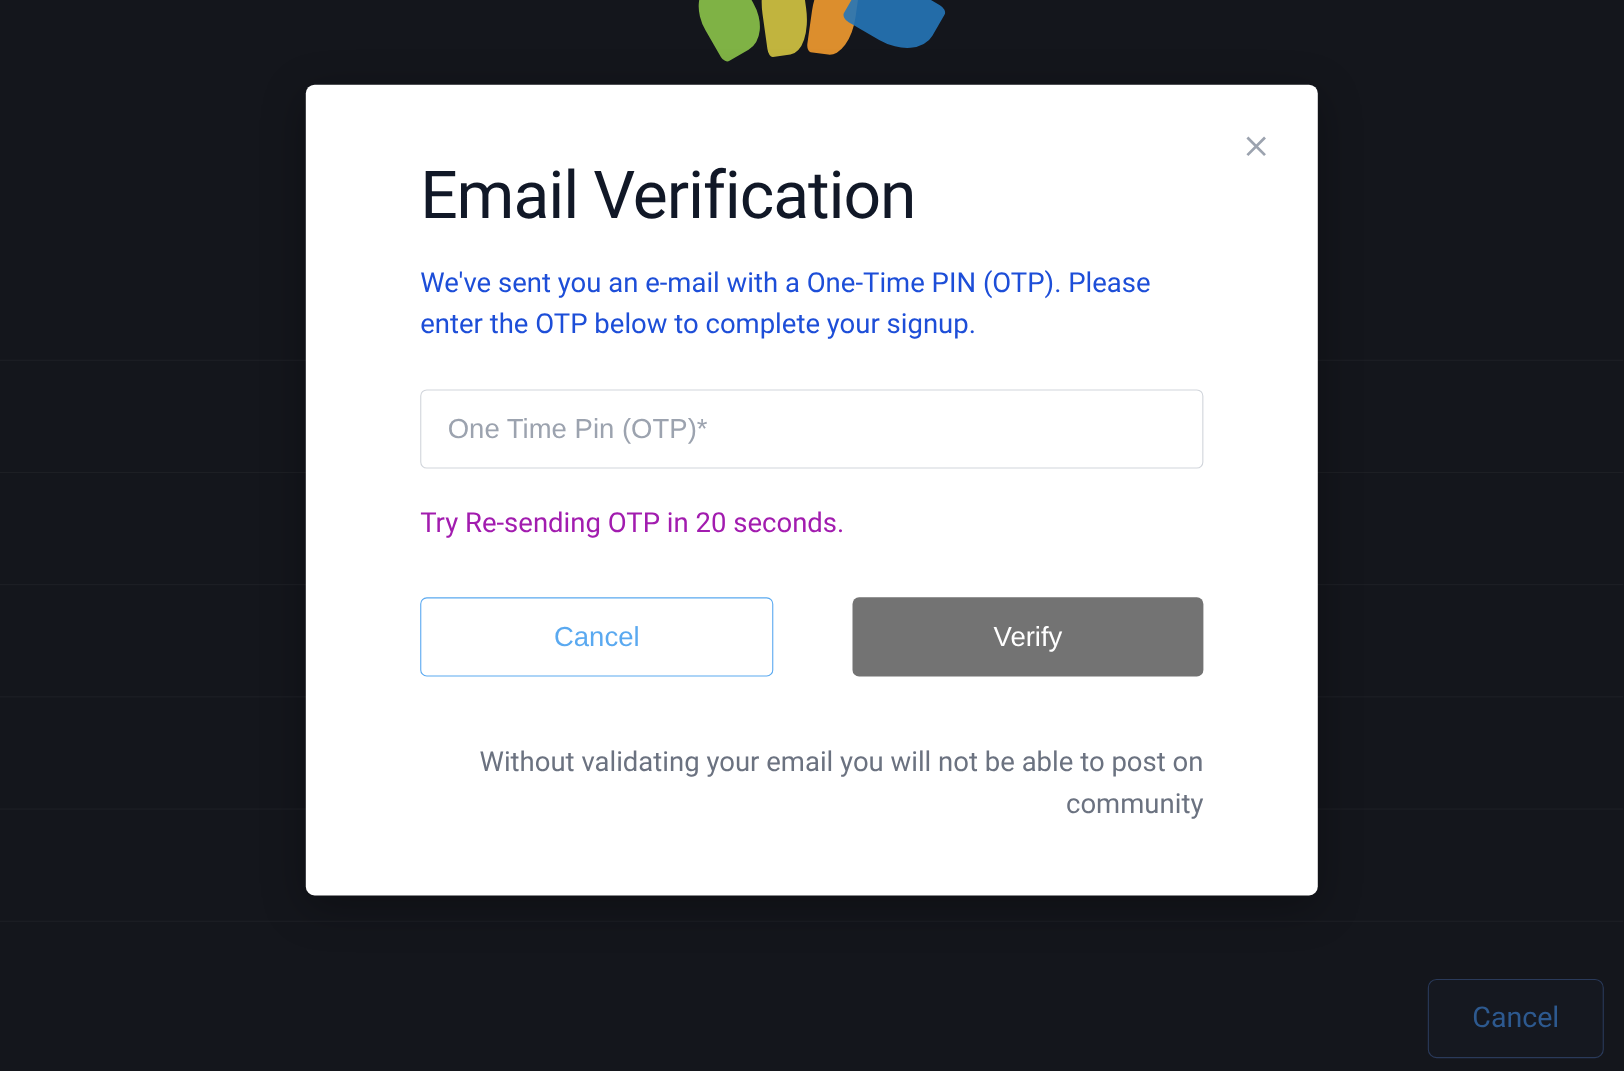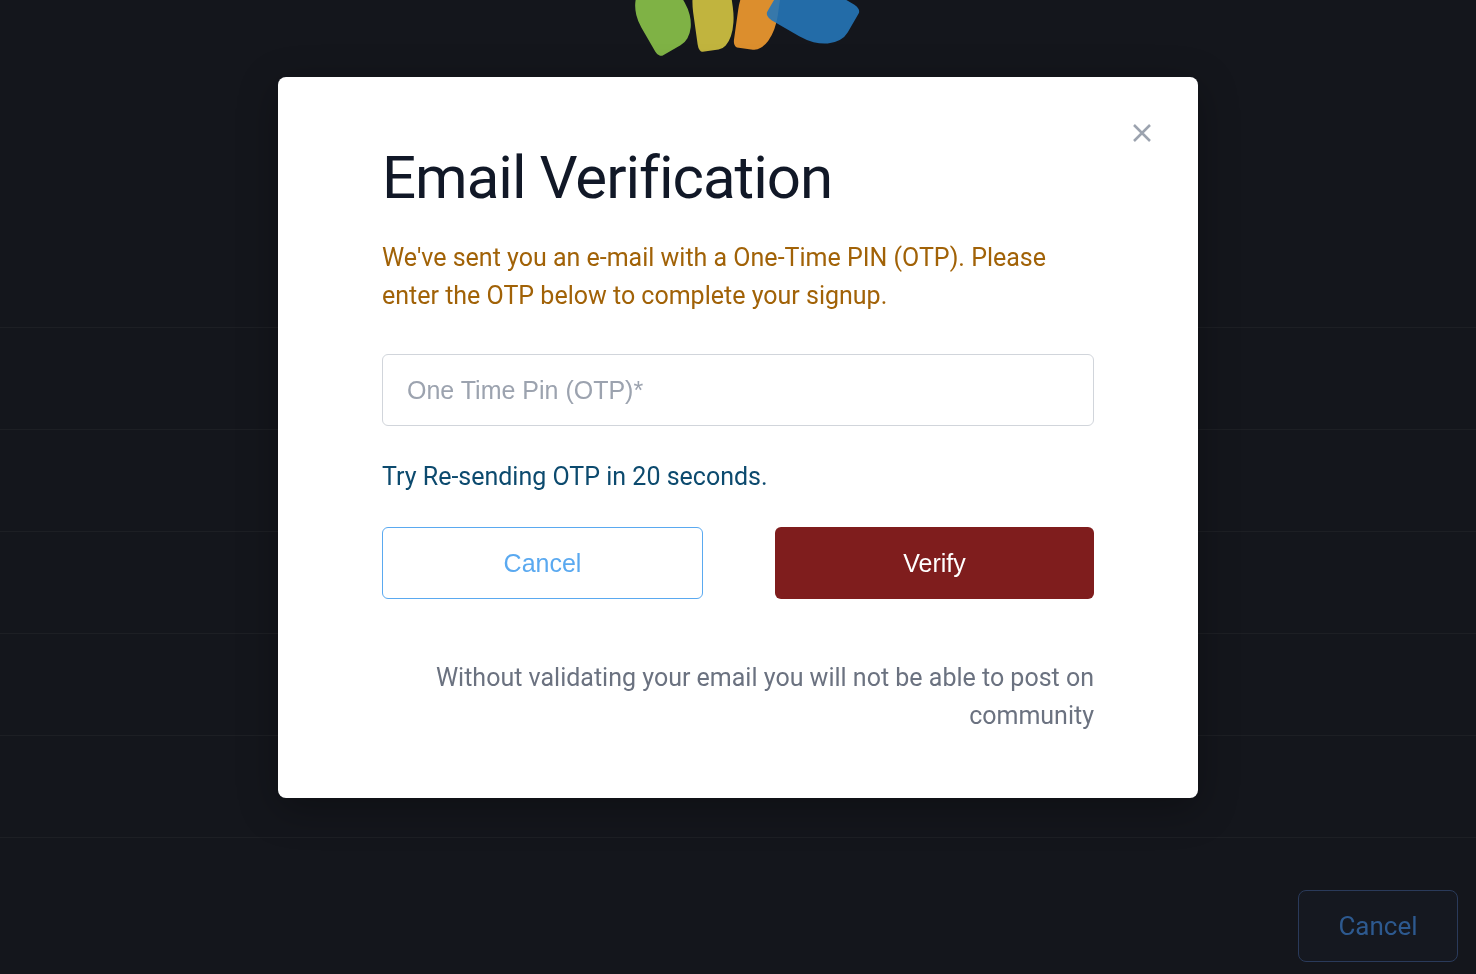--- a/index.html
+++ b/index.html
@@ -87,42 +87,42 @@
     .modal-title {
       font-size: 60px;
       font-weight: 400;
       color: #111827;
       letter-spacing: -1px;
       margin-bottom: 28px;
       line-height: 1.1;
     }
     .modal-desc {
       font-size: 25px;
-      color: #a16207;
+      color: #1d4ed8;
       line-height: 1.5;
       margin-bottom: 40px;
     }
     .otp-input {
       width: 100%;
       height: 72px;
       border: 1px solid #d1d5db;
       border-radius: 6px;
       padding: 0 24px;
       font-size: 25px;
       color: #a16207;
       outline: none;
       margin-bottom: 36px;
     }
     .otp-input::placeholder {
       color: #9ca3af;
     }
     .resend-text {
       font-size: 25px;
-      color: #0c4a6e;
-      margin-bottom: 36px;
+      color: #a21caf;
+      margin-bottom: 52px;
     }
     .button-row {
       display: flex;
       gap: 72px;
       margin-bottom: 60px;
     }
     .btn {
       flex: 1;
       height: 72px;
       border-radius: 6px;
@@ -132,21 +132,21 @@
       align-items: center;
       justify-content: center;
       border: none;
     }
     .btn-cancel {
       background: #ffffff;
       border: 1.5px solid #5aa9f0;
       color: #5aa9f0;
     }
     .btn-verify {
-      background: #7f1d1d;
+      background: #737373;
       color: #ffffff;
     }
     .footer-note {
       font-size: 25px;
       color: #6b7280;
       line-height: 1.5;
       text-align: right;
     }
   </style>
 </head>

